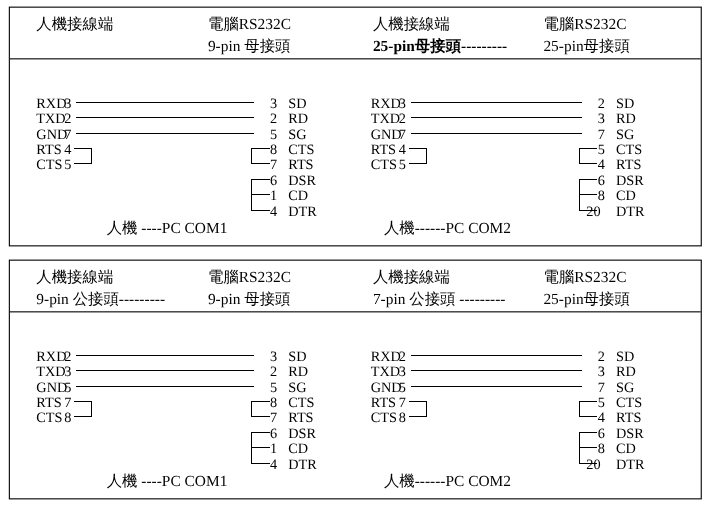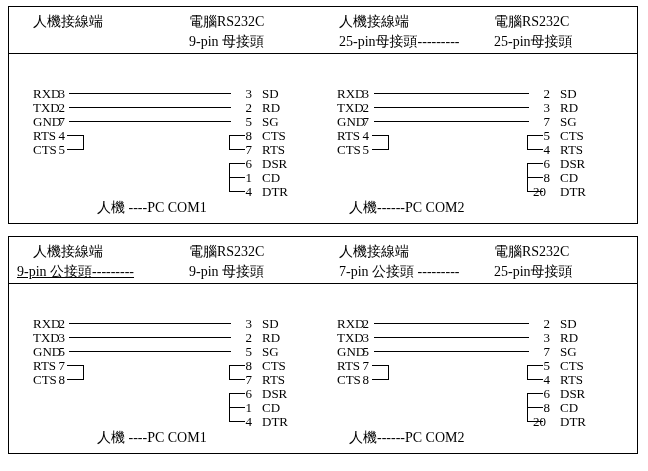--- a/index.html
+++ b/index.html
@@ -80,21 +80,21 @@
   <div class="panel" id="panel-top">
 
     <div class="hdr-sep" style="top:46px;"></div>
 
     <div class="hdr-cell hdr-l1" style="left:24px;">人機接線端</div>
     <div class="hdr-cell hdr-l1" style="left:180px;">電腦RS232C</div>
     <div class="hdr-cell hdr-l1" style="left:330px;">人機接線端</div>
     <div class="hdr-cell hdr-l1" style="left:485px;">電腦RS232C</div>
 
     <div class="hdr-cell hdr-l2" style="left:180px;">9-pin 母接頭</div>
-    <div class="hdr-cell hdr-l2" style="left:330px;">25-pin母接頭---------</div>
+    <div class="hdr-cell hdr-l2" style="left:330px;font-weight:bold;">25-pin母接頭---------</div>
     <div class="hdr-cell hdr-l2" style="left:485px;">25-pin母接頭</div>
 
     <svg class="diagram" width="628" height="216" viewBox="0 0 628 216">
       <g stroke="#000" stroke-width="1" fill="none" shape-rendering="crispEdges">
 
         <line x1="60" y1="86" x2="222" y2="86"></line>
         <line x1="60" y1="100" x2="222" y2="100"></line>
         <line x1="60" y1="114" x2="222" y2="114"></line>
 
         <path d="M 58 128 L 74 128 L 74 142 L 58 142"></path>
@@ -184,21 +184,21 @@
 
   <div class="panel" id="panel-bottom">
 
     <div class="hdr-sep" style="top:46px;"></div>
 
     <div class="hdr-cell hdr-l1" style="left:24px;">人機接線端</div>
     <div class="hdr-cell hdr-l1" style="left:180px;">電腦RS232C</div>
     <div class="hdr-cell hdr-l1" style="left:330px;">人機接線端</div>
     <div class="hdr-cell hdr-l1" style="left:485px;">電腦RS232C</div>
 
-    <div class="hdr-cell hdr-l2" style="left:8px;text-decoration:underline;">9-pin 公接頭---------</div>
+    <div class="hdr-cell hdr-l2" style="left:24px;">9-pin 公接頭---------</div>
     <div class="hdr-cell hdr-l2" style="left:180px;">9-pin 母接頭</div>
     <div class="hdr-cell hdr-l2" style="left:330px;">7-pin 公接頭 ---------</div>
     <div class="hdr-cell hdr-l2" style="left:485px;">25-pin母接頭</div>
 
     <svg class="diagram" width="628" height="216" viewBox="0 0 628 216">
       <g stroke="#000" stroke-width="1" fill="none" shape-rendering="crispEdges">
         <line x1="60" y1="86" x2="222" y2="86"></line>
         <line x1="60" y1="100" x2="222" y2="100"></line>
         <line x1="60" y1="114" x2="222" y2="114"></line>
         <path d="M 58 128 L 74 128 L 74 142 L 58 142"></path>

